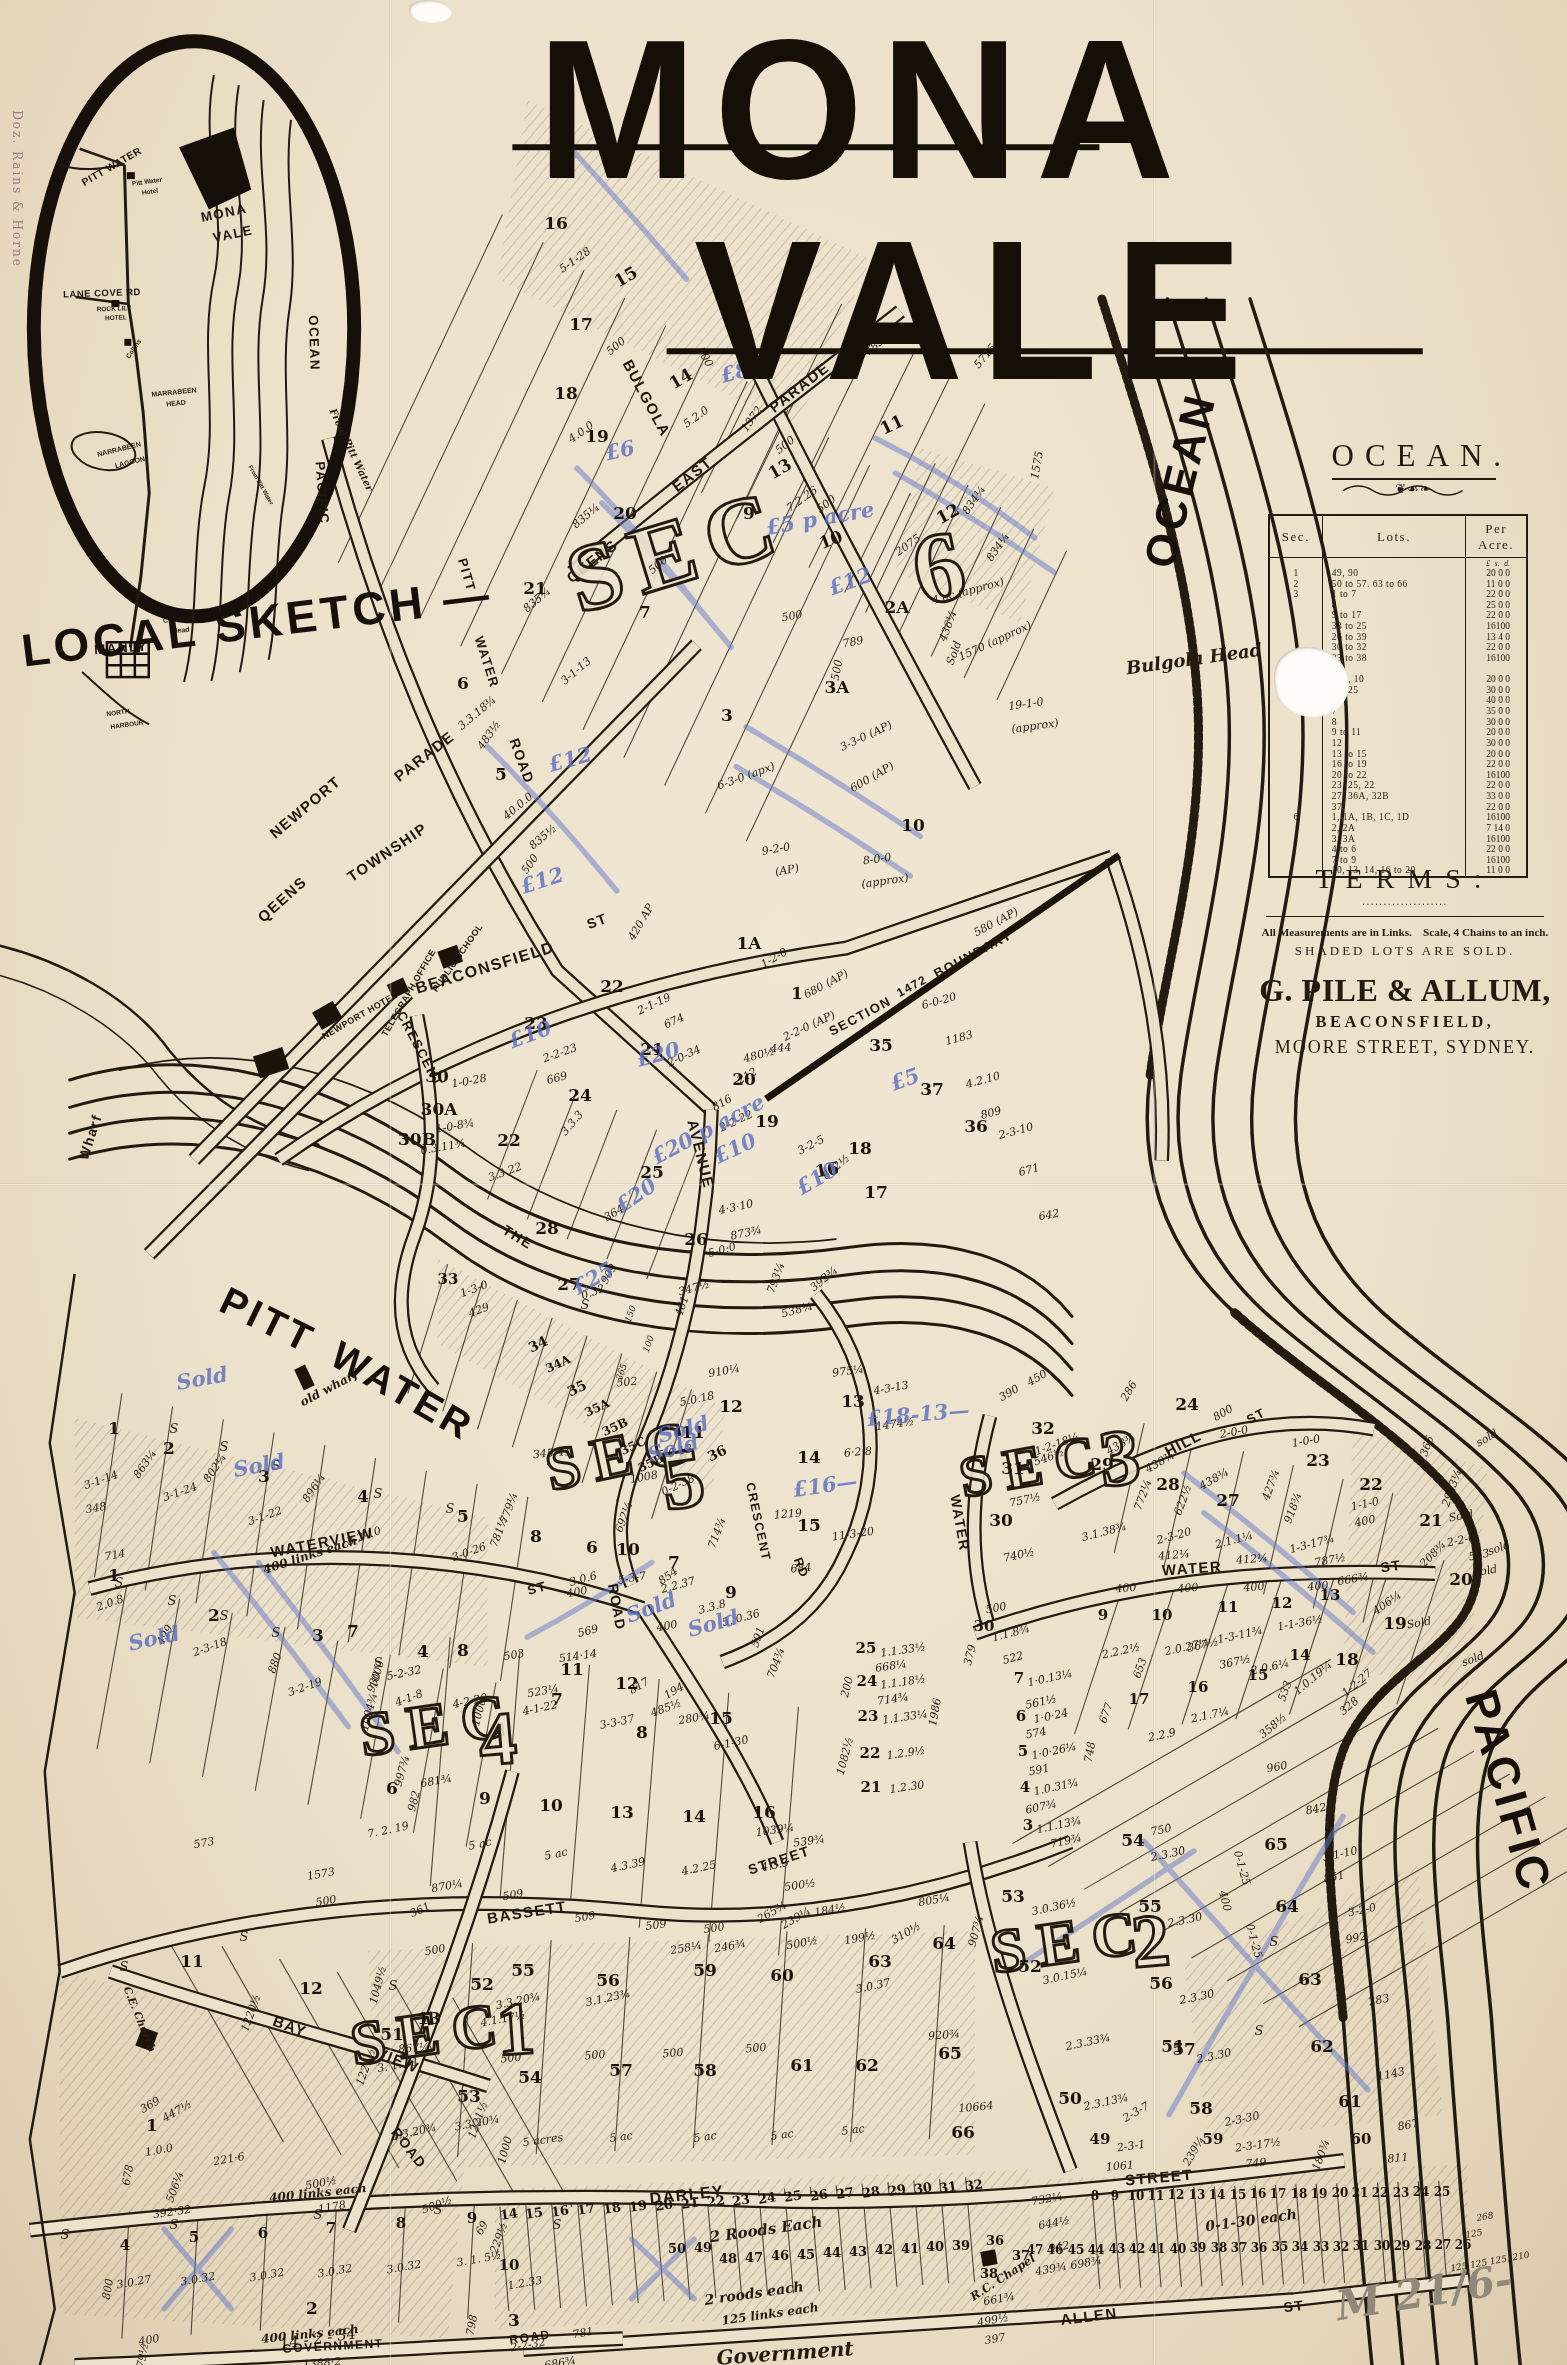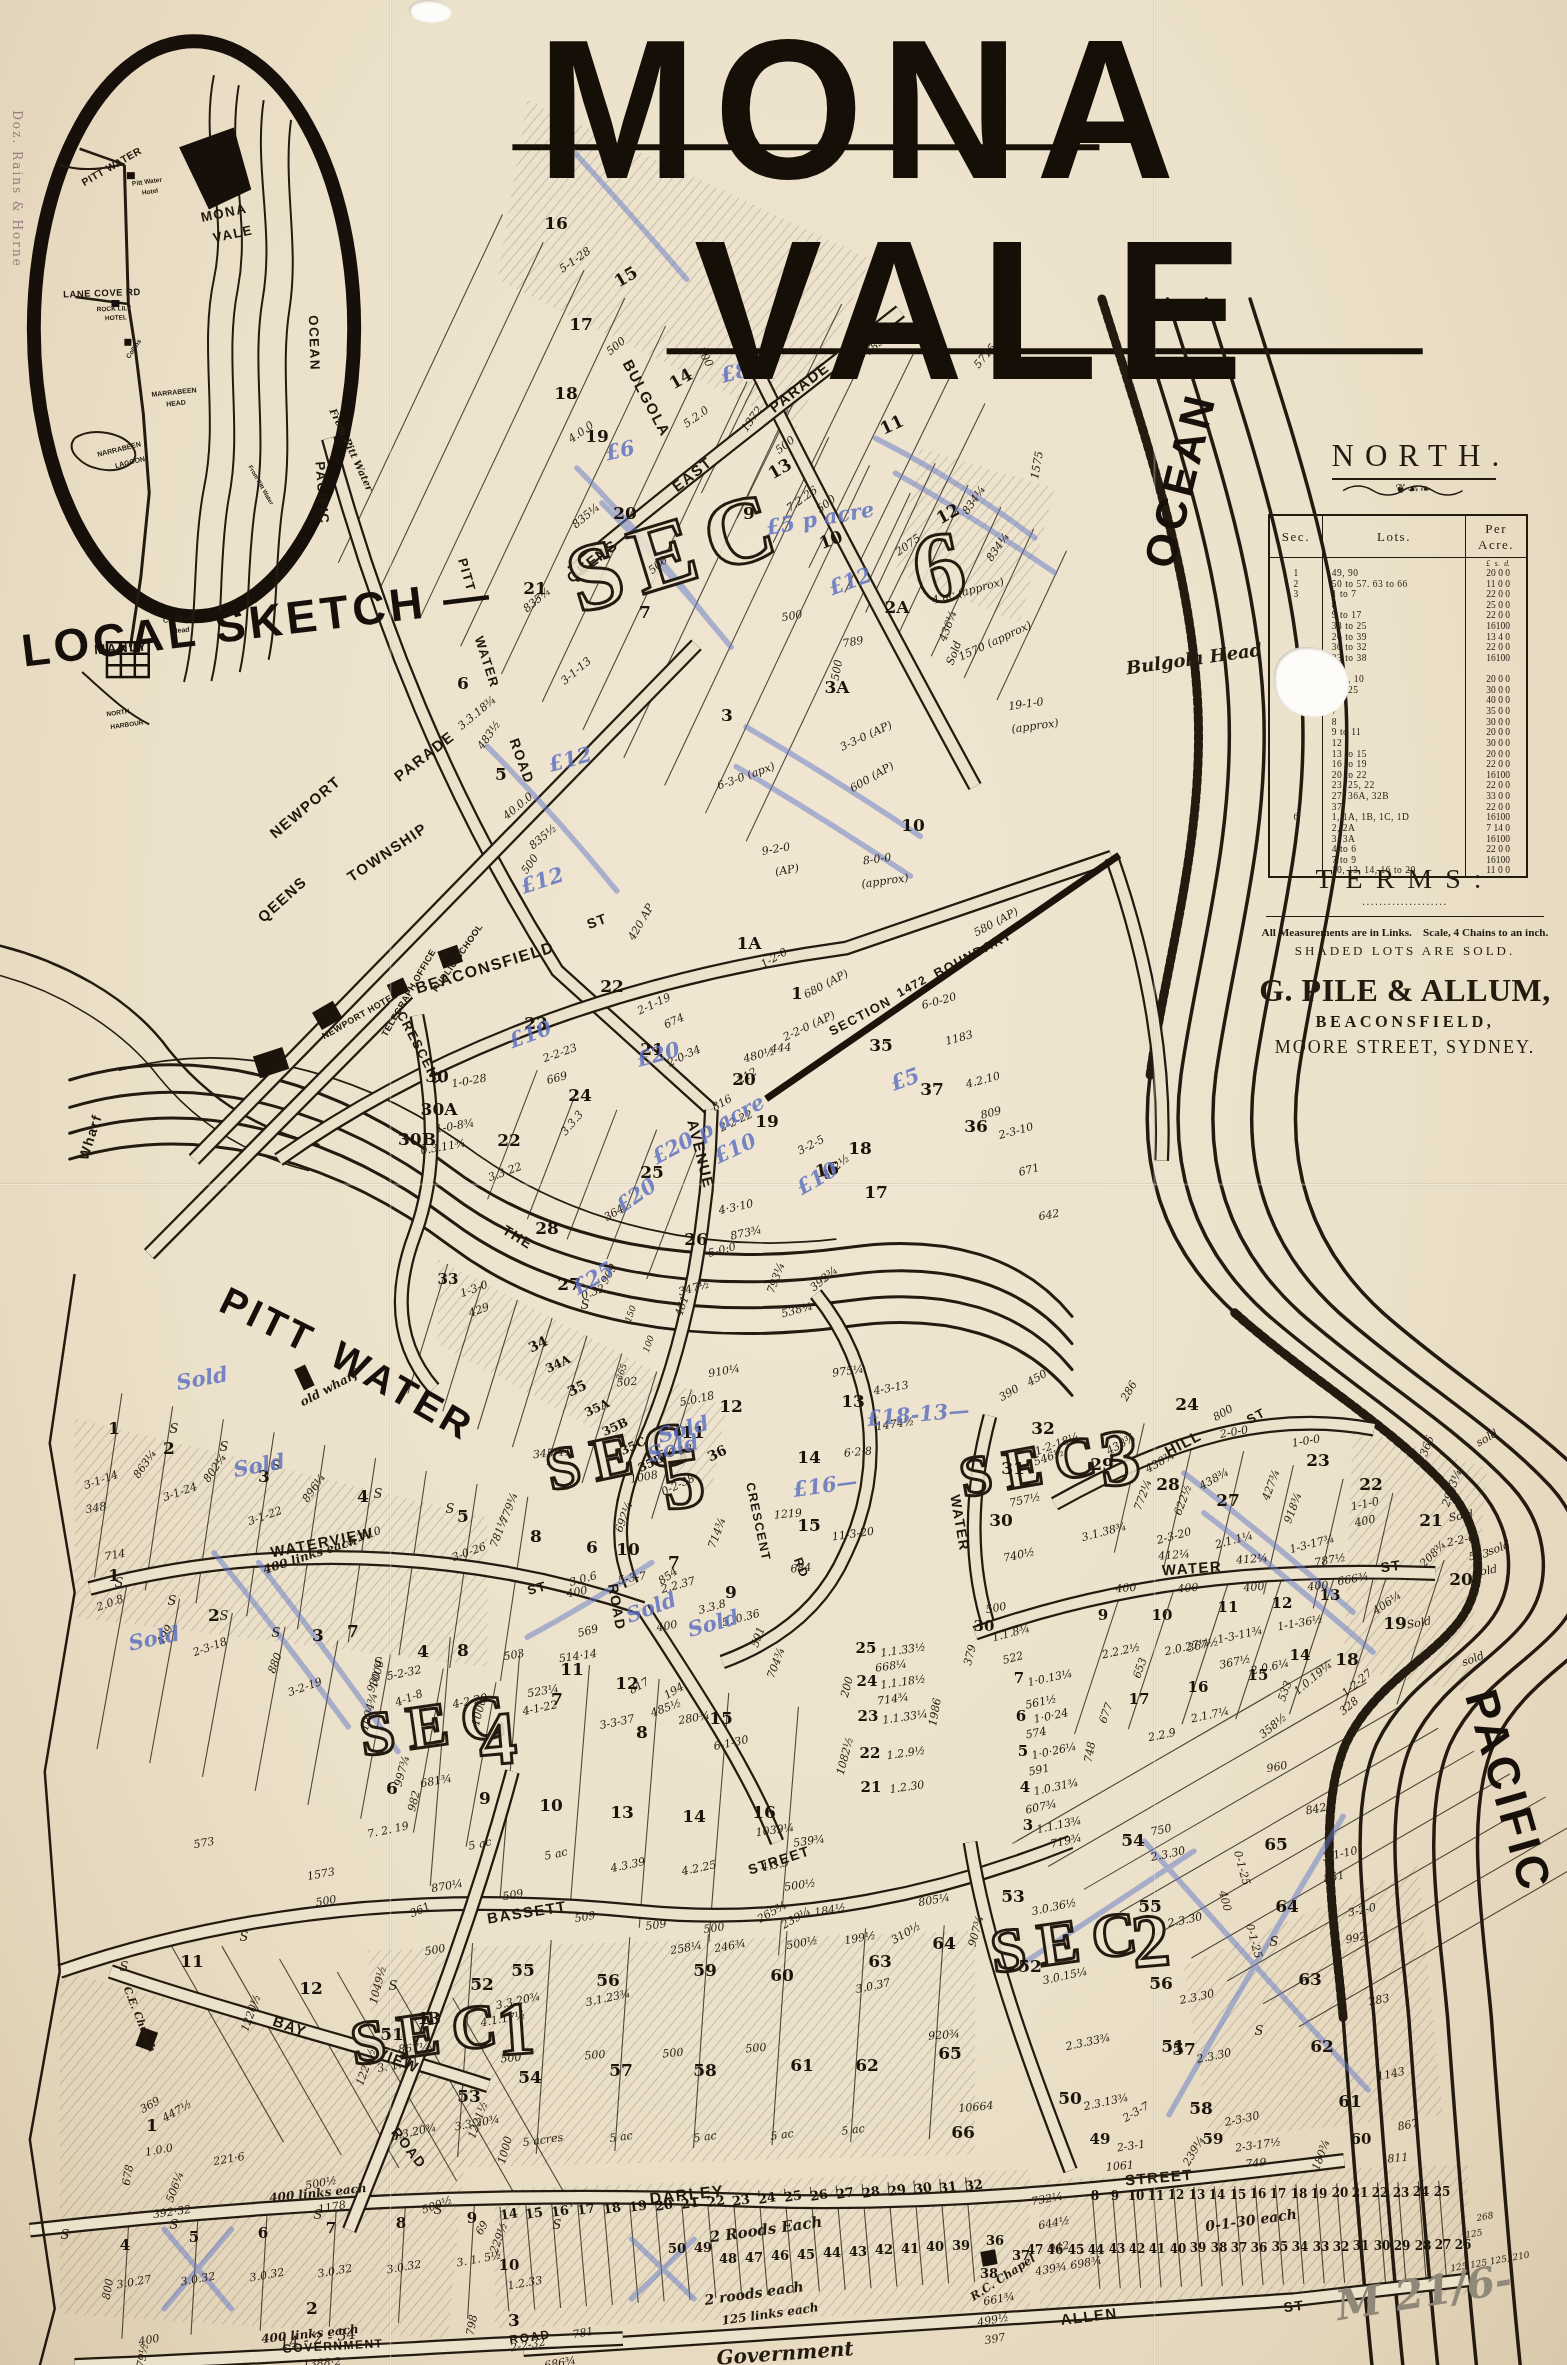--- a/index.html
+++ b/index.html
@@ -1102,21 +1102,21 @@
     </div>
 
   <div class="title-line" style="left:537px;top:24px">MONA</div>
   <div class="title-line" style="left:694px;top:225px">VALE</div>
 
   <div id="inset-caption"><span>LOCAL SKETCH</span> <span>—</span></div>
 
   <div class="lbl p2" style="left:17px;top:189px;--r:90deg">Doz. Rains &amp; Horne</div>
 
   <div id="price-block">
-    <div id="price-title">NORTH.</div>
+    <div id="price-title">OCEAN.</div>
     <div id="price-squiggle">❦☙❧</div>
     <table id="price">
       <thead>
         <tr>
           <th class="secc">Sec.</th>
           <th class="lotsc">Lots.</th>
           <th>Per Acre.</th>
         </tr>
       </thead>
       <tbody id="price-body">

